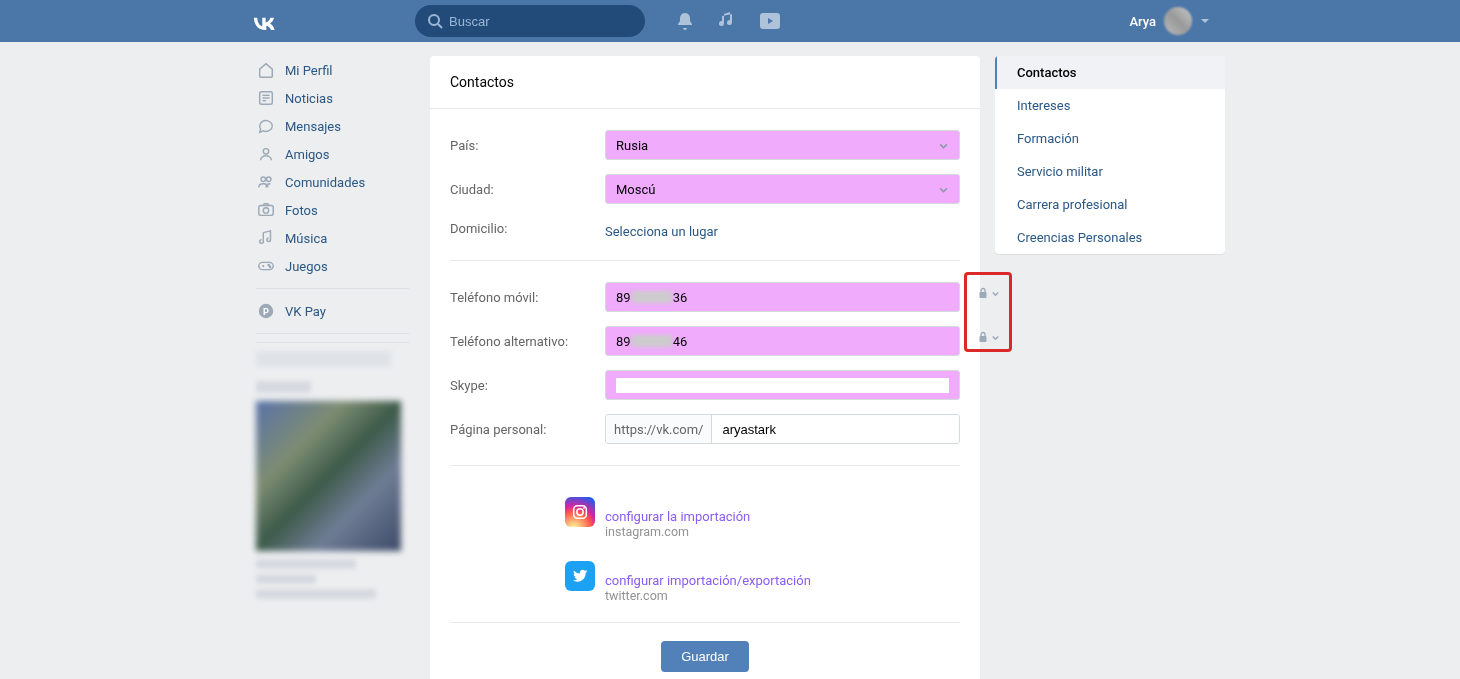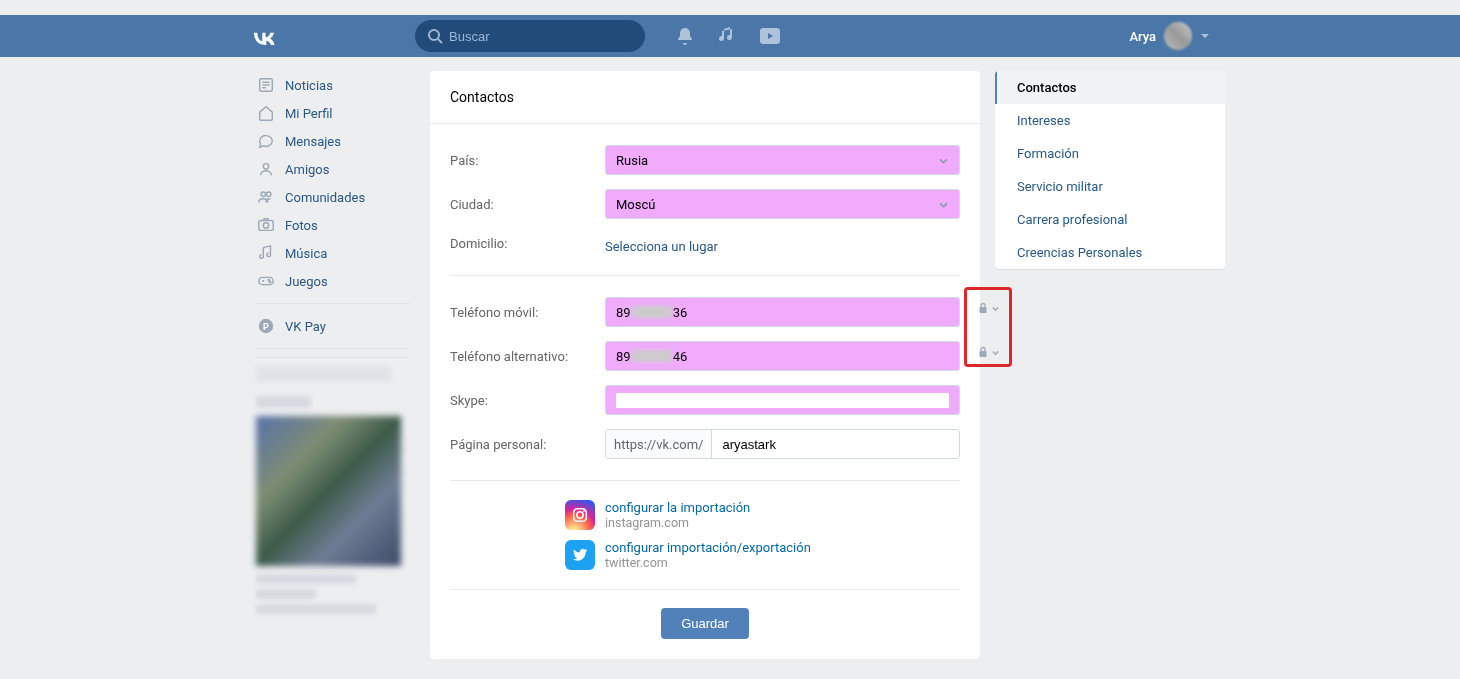--- a/index.html
+++ b/index.html
@@ -1,18 +1,18 @@
 <!DOCTYPE html>
 <html><head>
 <meta charset="utf-8">
 <style>
 * { box-sizing: border-box; margin: 0; padding: 0; }
 body { font-family: -apple-system, BlinkMacSystemFont, "Segoe UI", Roboto, Helvetica, Arial, sans-serif; font-size: 13px; background: #edeef0; color: #000; }
 
-.header { background: #4a76a8; height: 42px; display: flex; align-items: center; padding: 0 12px; margin-top: 15px; }
+.header { background: #4a76a8; height: 42px; display: flex; align-items: center; padding: 0 12px; }
 .header-inner { width: 960px; margin: 0 auto; display: flex; align-items: center; }
 .logo-area { width: 165px; display: flex; align-items: center; }
 .logo { width: 28px; height: 17px; }
 .search-wrap { position: relative; margin-left: 0; }
 .search-input { width: 230px; height: 32px; background: #224b7a; border: none; border-radius: 16px; color: #fff; padding: 0 12px 0 34px; font-size: 13px; }
 .search-input::placeholder { color: #9cb8d6; }
 .search-icon { position: absolute; left: 12px; top: 8px; }
 .header-icons { display: flex; gap: 22px; margin-left: 30px; align-items: center; }
 .header-icons a { color: #aec2da; cursor:pointer; }
 .header-user { margin-left: auto; display: flex; align-items: center; gap: 8px; color: #fff; font-weight: 500; cursor:pointer; }
@@ -42,21 +42,21 @@
 .divider-in-panel { border-top: 1px solid #e7e8ec; margin: 14px 20px; }
 .lock-dd { position:absolute; right: -40px; top: 5px; display:flex; align-items:center; gap:2px; color:#9ca9b7; cursor:pointer; }
 .highlight-box { position:absolute; right:-52px; top:-10px; width:48px; height:80px; border:3px solid #db2828; border-radius:4px; pointer-events:none; }
 
 .social-row { display:flex; align-items:center; padding:5px 20px; }
 .social-row .icon-slot { width:155px; display:flex; justify-content:flex-end; padding-right:10px; }
 .social-icon { width:30px; height:30px; border-radius:6px; display:flex; align-items:center; justify-content:center; color:#fff; }
 .ig-icon { background: radial-gradient(circle at 30% 107%, #fdf497 0%, #fdf497 5%, #fd5949 45%,#d6249f 60%,#285AEB 90%); }
 .tw-icon { background:#1da1f2; }
 .social-txt { display:flex; flex-direction:column; }
-.social-txt a { color:#0369a1; cursor:pointer; }
+.social-txt a { color:#8b5cf6; cursor:pointer;margin-top:24px; }
 
 .save-row { display:flex; justify-content:center; margin-top:18px; }
 .save-btn { background:#5181b8; color:#fff; border:none; border-radius:4px; padding:8px 20px; font-size:13px; cursor:pointer; }
 
 .side-nav { width: 230px; background:#fff; border-radius:4px; box-shadow: 0 1px 0 rgba(0,0,0,.07); overflow:hidden; align-self:flex-start; }
 .side-nav-item { padding: 9px 20px; color:#2a5885; font-size:13px; cursor:pointer; border-left:2px solid transparent; }
 .side-nav-item.active { border-left:2px solid #5181b8; background:#f0f2f5; color:#000; font-weight:500; }
 
 svg { display:block; }
 
@@ -114,35 +114,35 @@
       </span>
     </div>
   </div>
 </div>
 
 <div class="layout">
   <div class="sidebar">
     <div class="sidebar-item">
       <span class="si-icon">
           <svg width="18" height="18" viewBox="0 0 20 20" fill="none" stroke="#9ca9b7" stroke-width="1.6">
+            <path d="M3 9l7-6 7 6v8a1 1 0 0 1-1 1H4a1 1 0 0 1-1-1V9z"></path>
+          </svg>
+        </span>
+      <span>Mi Perfil</span>
+    </div>
+    <div class="sidebar-item">
+      <span class="si-icon">
+          <svg width="18" height="18" viewBox="0 0 20 20" fill="none" stroke="#9ca9b7" stroke-width="1.6">
             <rect x="3" y="3" width="14" height="14" rx="2"></rect>
             <line x1="6" y1="7" x2="14" y2="7"></line>
             <line x1="6" y1="10" x2="14" y2="10"></line>
             <line x1="6" y1="13" x2="10" y2="13"></line>
           </svg>
         </span>
       <span>Noticias</span>
-    </div>
-    <div class="sidebar-item">
-      <span class="si-icon">
-          <svg width="18" height="18" viewBox="0 0 20 20" fill="none" stroke="#9ca9b7" stroke-width="1.6">
-            <path d="M3 9l7-6 7 6v8a1 1 0 0 1-1 1H4a1 1 0 0 1-1-1V9z"></path>
-          </svg>
-        </span>
-      <span>Mi Perfil</span>
     </div>
     <div class="sidebar-item">
       <span class="si-icon">
           <svg width="18" height="18" viewBox="0 0 20 20" fill="none" stroke="#9ca9b7" stroke-width="1.6">
             <path d="M3 10a7 6 0 1 1 4 5.4L3 17l1-3.5A6.5 6 0 0 1 3 10z"></path>
           </svg>
         </span>
       <span>Mensajes</span>
     </div>
     <div class="sidebar-item">

